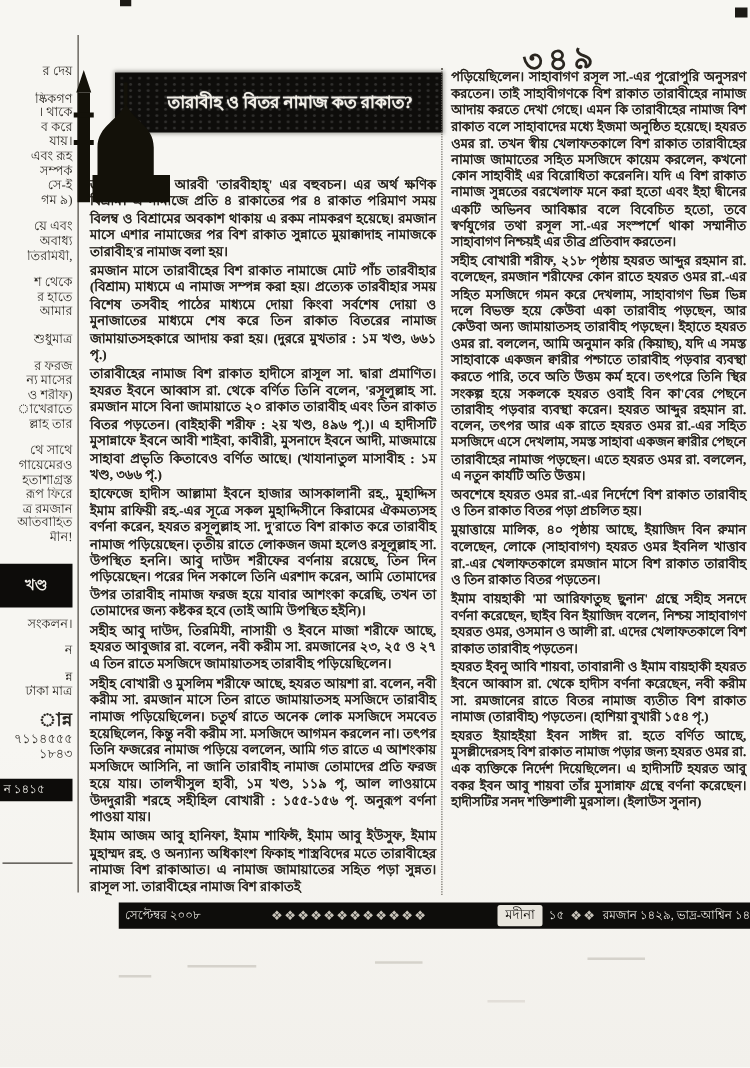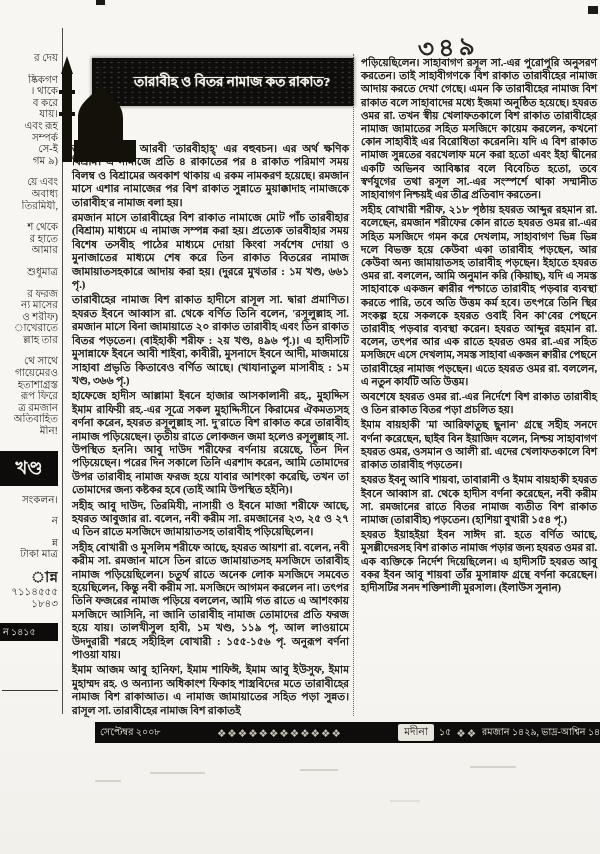--- a/index.html
+++ b/index.html
@@ -15,21 +15,21 @@
   .margin-strip{
     position:absolute;left:0;top:52px;width:58px;
     display:flex;flex-direction:column;align-items:flex-end;
   }
   .frag{
     font-size:10.3px;line-height:11.6px;text-align:right;
     color:#2c2924;white-space:nowrap;overflow:hidden;max-width:58px;
   }
   .frag.gap{margin-top:10px;}
   .frag.invert{
-    background:#0d0c0a;color:#f4f2ec;font-weight:bold;font-size:18px;
+    background:#0d0c0a;color:#f4f2ec;font-weight:bold;font-size:12px;
     line-height:20px;padding:7px 5px 8px;margin:14px 0 8px;
     width:48px;text-align:center;
   }
   .frag.big{font-weight:bold;font-size:15px;line-height:18px;margin-top:8px;}
   .frag.invertstrip{
     background:#0d0c0a;color:#f4f2ec;font-size:9.5px;line-height:12px;
     padding:3px 3px;margin-top:14px;width:52px;text-align:left;
   }
   .vrule{
     position:absolute;left:62px;top:28px;height:686px;width:0;
@@ -165,20 +165,21 @@
         <p>সহীহ বোখারী ও মুসলিম শরীফে আছে, হযরত আয়শা রা. বলেন, নবী করীম সা. রমজান মাসে তিন রাতে জামায়াতসহ মসজিদে তারাবীহ নামাজ পড়িয়েছিলেন। চতুর্থ রাতে অনেক লোক মসজিদে সমবেত হয়েছিলেন, কিন্তু নবী করীম সা. মসজিদে আগমন করলেন না। তৎপর তিনি ফজরের নামাজ পড়িয়ে বললেন, আমি গত রাতে এ আশংকায় মসজিদে আসিনি, না জানি তারাবীহ নামাজ তোমাদের প্রতি ফরজ হয়ে যায়। তালখীসুল হাবী, ১ম খণ্ড, ১১৯ পৃ, আল লাওয়ামে উদদুরারী শরহে সহীহিল বোখারী : ১৫৫-১৫৬ পৃ. অনুরূপ বর্ণনা পাওয়া যায়।</p>
         <p>ইমাম আজম আবু হানিফা, ইমাম শাফিঈ, ইমাম আবু ইউসুফ, ইমাম মুহাম্মদ রহ. ও অন্যান্য অধিকাংশ ফিকাহ শাস্ত্রবিদের মতে তারাবীহের নামাজ বিশ রাকাআত। এ নামাজ জামায়াতের সহিত পড়া সুন্নত। রাসূল সা. তারাবীহের নামাজ বিশ রাকাতই</p>
       </section>
 
     <div class="divider"></div>
 
     <section class="col right">
         <p>পড়িয়েছিলেন। সাহাবাগণ রসূল সা.-এর পুরোপুরি অনুসরণ করতেন। তাই সাহাবীগণকে বিশ রাকাত তারাবীহের নামাজ আদায় করতে দেখা গেছে। এমন কি তারাবীহের নামাজ বিশ রাকাত বলে সাহাবাদের মধ্যে ইজমা অনুষ্ঠিত হয়েছে। হযরত ওমর রা. তখন স্বীয় খেলাফতকালে বিশ রাকাত তারাবীহের নামাজ জামাতের সহিত মসজিদে কায়েম করলেন, কখনো কোন সাহাবীই এর বিরোধিতা করেননি। যদি এ বিশ রাকাত নামাজ সুন্নতের বরখেলাফ মনে করা হতো এবং ইহা দ্বীনের একটি অভিনব আবিষ্কার বলে বিবেচিত হতো, তবে স্বর্ণযুগের তথা রসূল সা.-এর সংস্পর্শে থাকা সম্মানীত সাহাবাগণ নিশ্চয়ই এর তীব্র প্রতিবাদ করতেন।</p>
         <p>সহীহ বোখারী শরীফ, ২১৮ পৃষ্ঠায় হযরত আব্দুর রহমান রা. বলেছেন, রমজান শরীফের কোন রাতে হযরত ওমর রা.-এর সহিত মসজিদে গমন করে দেখলাম, সাহাবাগণ ভিন্ন ভিন্ন দলে বিভক্ত হয়ে কেউবা একা তারাবীহ পড়ছেন, আর কেউবা অন্য জামায়াতসহ তারাবীহ পড়ছেন। ইহাতে হযরত ওমর রা. বললেন, আমি অনুমান করি (কিয়াছ), যদি এ সমস্ত সাহাবাকে একজন ক্বারীর পশ্চাতে তারাবীহ পড়বার ব্যবস্থা করতে পারি, তবে অতি উত্তম কর্ম হবে। তৎপরে তিনি স্থির সংকল্প হয়ে সকলকে হযরত ওবাই বিন কা'বের পেছনে তারাবীহ পড়বার ব্যবস্থা করেন। হযরত আব্দুর রহমান রা. বলেন, তৎপর আর এক রাতে হযরত ওমর রা.-এর সহিত মসজিদে এসে দেখলাম, সমস্ত সাহাবা একজন ক্বারীর পেছনে তারাবীহের নামাজ পড়ছেন। এতে হযরত ওমর রা. বললেন, এ নতুন কার্যটি অতি উত্তম।</p>
         <p>অবশেষে হযরত ওমর রা.-এর নির্দেশে বিশ রাকাত তারাবীহ ও তিন রাকাত বিতর পড়া প্রচলিত হয়।</p>
+        <p>মুয়াত্তায়ে মালিক, ৪০ পৃষ্ঠায় আছে, ইয়াজিদ বিন রুমান বলেছেন, লোকে (সাহাবাগণ) হযরত ওমর ইবনিল খাত্তাব রা.-এর খেলাফতকালে রমজান মাসে বিশ রাকাত তারাবীহ ও তিন রাকাত বিতর পড়তেন।</p>
         <p>ইমাম বায়হাকী 'মা আরিফাতুছ ছুনান' গ্রন্থে সহীহ সনদে বর্ণনা করেছেন, ছাইব বিন ইয়াজিদ বলেন, নিশ্চয় সাহাবাগণ হযরত ওমর, ওসমান ও আলী রা. এদের খেলাফতকালে বিশ রাকাত তারাবীহ পড়তেন।</p>
         <p>হযরত ইবনু আবি শায়বা, তাবারানী ও ইমাম বায়হাকী হযরত ইবনে আব্বাস রা. থেকে হাদীস বর্ণনা করেছেন, নবী করীম সা. রমজানের রাতে বিতর নামাজ ব্যতীত বিশ রাকাত নামাজ (তারাবীহ) পড়তেন। (হাশিয়া বুখারী ১৫৪ পৃ.)</p>
         <p>হযরত ইয়াহইয়া ইবন সাঈদ রা. হতে বর্ণিত আছে, মুসল্লীদেরসহ বিশ রাকাত নামাজ পড়ার জন্য হযরত ওমর রা. এক ব্যক্তিকে নির্দেশ দিয়েছিলেন। এ হাদীসটি হযরত আবু বকর ইবন আবু শায়বা তাঁর মুসান্নাফ গ্রন্থে বর্ণনা করেছেন। হাদীসটির সনদ শক্তিশালী মুরসাল। (ইলাউস সুনান)</p>
       </section>
 
     <footer class="footer-bar">
       <span>সেপ্টেম্বর ২০০৮</span>
       <span class="orn grow">❖❖❖❖❖❖❖❖❖❖❖❖</span>
       <span class="mag">মদীনা</span>
       <span>১৫</span>

